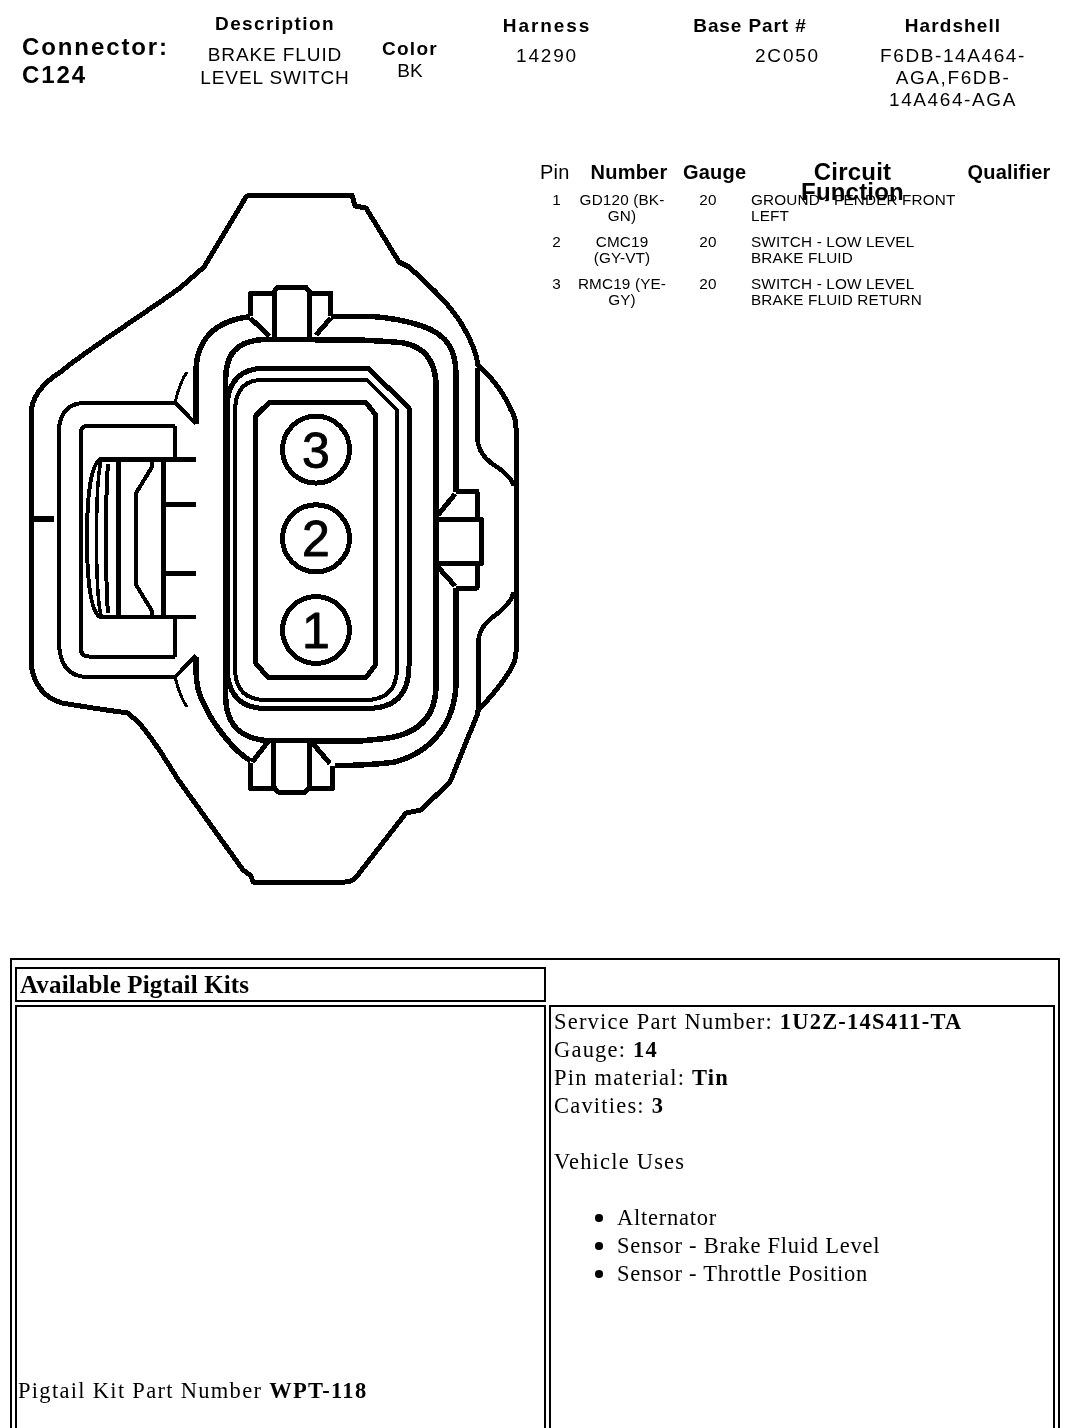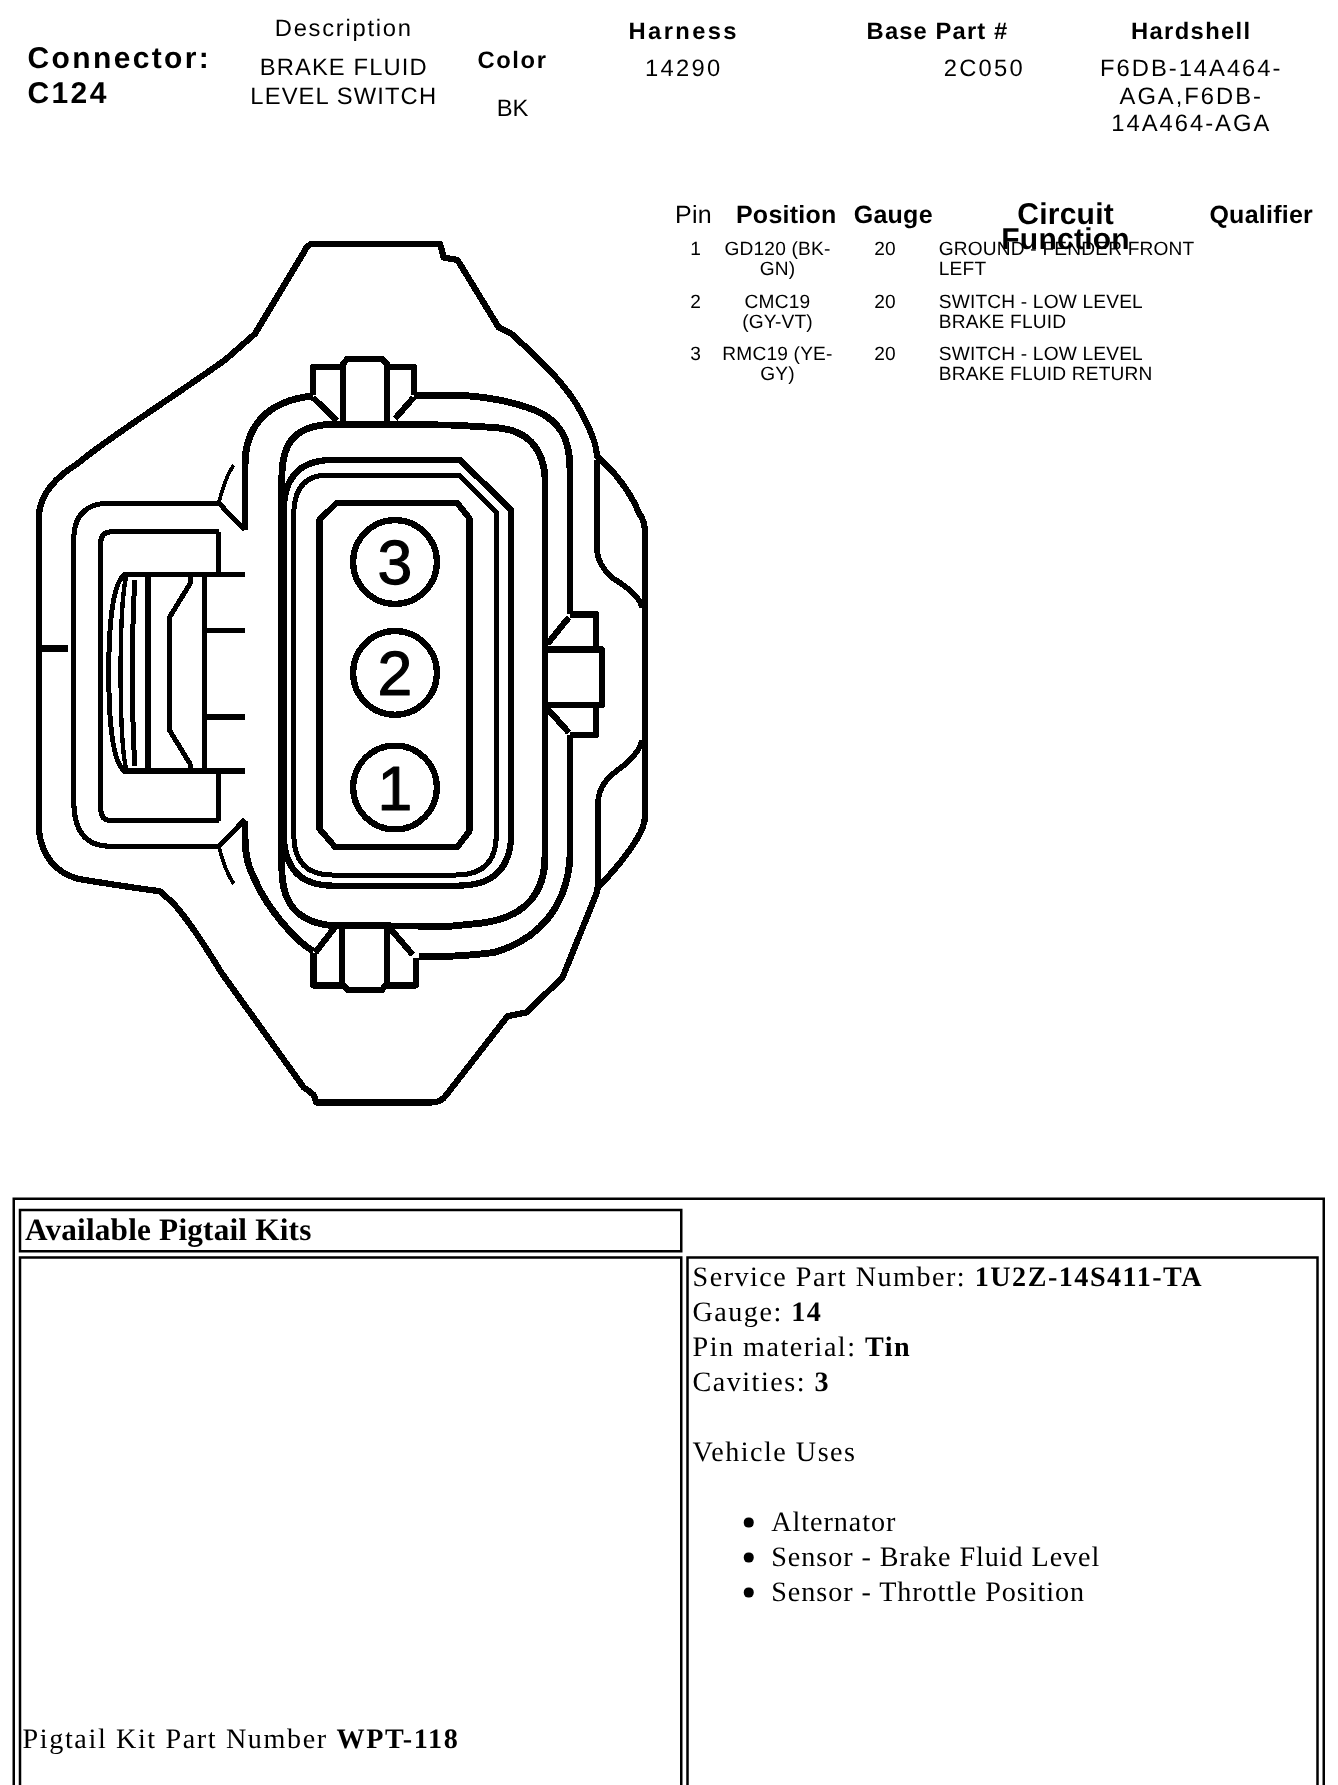--- a/index.html
+++ b/index.html
@@ -7,42 +7,42 @@
        font-family:"Liberation Sans",sans-serif;color:#000;}
   .abs{position:absolute;}
   .ctr{text-align:center;}
   .serif{font-family:"Liberation Serif",serif;}
 </style>
 </head>
 <body>
 
 <div class="abs" style="left:22px;top:33.3px;font-size:24px;font-weight:bold;line-height:27.5px;letter-spacing:1.9px;">Connector:<br>C124</div>
 
-<div class="abs ctr" style="left:185px;top:14px;width:180px;font-size:19px;font-weight:normal;line-height:19px;letter-spacing:1.4px;">Description</div>
+<div class="abs ctr" style="left:185px;top:14px;width:180px;font-size:19px;font-weight:bold;line-height:19px;letter-spacing:1.4px;">Description</div>
 
 <div class="abs ctr" style="left:185px;top:43px;width:180px;font-size:19px;line-height:23px;letter-spacing:0.9px;">BRAKE FLUID<br>LEVEL SWITCH</div>
 
 <div class="abs ctr" style="left:360px;top:39.2px;width:100px;font-size:19px;font-weight:bold;line-height:19px;letter-spacing:1.3px;text-align:center;">Color</div>
 
-<div class="abs ctr" style="left:360px;top:76px;width:100px;font-size:19px;line-height:23px;">BK</div>
+<div class="abs ctr" style="left:360px;top:59px;width:100px;font-size:19px;line-height:23px;">BK</div>
 
 <div class="abs ctr" style="left:487px;top:15.7px;width:120px;font-size:19px;font-weight:bold;line-height:19px;letter-spacing:1.9px;">Harness</div>
 
 <div class="abs ctr" style="left:487px;top:44.2px;width:120px;font-size:19px;line-height:23px;letter-spacing:1.8px;">14290</div>
 
 <div class="abs ctr" style="left:680px;top:15.7px;width:140px;font-size:19px;font-weight:bold;line-height:19px;letter-spacing:0.9px;">Base Part #</div>
 
 <div class="abs ctr" style="left:680px;top:44.2px;width:140px;font-size:19px;line-height:23px;letter-spacing:1.8px;text-align:right;">2C050</div>
 
 <div class="abs ctr" style="left:873px;top:15.7px;width:160px;font-size:19px;font-weight:bold;line-height:19px;letter-spacing:1.1px;">Hardshell</div>
 
 <div class="abs ctr" style="left:873px;top:44.7px;width:160px;font-size:19px;line-height:22px;letter-spacing:1.6px;">F6DB-14A464-<br>AGA,F6DB-<br>14A464-AGA</div>
 
 <div class="abs" style="left:540px;top:162.4px;font-size:20px;line-height:20px;font-weight:normal;letter-spacing:0.2px;">Pin</div>
-<div class="abs ctr" style="left:579px;top:162.4px;width:100px;font-size:20px;line-height:20px;font-weight:bold;letter-spacing:0.2px;">Position</div>
+<div class="abs ctr" style="left:579px;top:162.4px;width:100px;font-size:20px;line-height:20px;font-weight:bold;letter-spacing:0.2px;">Number</div>
 <div class="abs ctr" style="left:683px;top:162.4px;width:60px;font-size:20px;line-height:20px;font-weight:bold;letter-spacing:0.2px;">Gauge</div>
 <div class="abs ctr" style="left:765px;top:162.4px;width:175px;font-size:24px;line-height:20px;font-weight:bold;letter-spacing:0.2px;">Circuit Function</div>
 <div class="abs ctr" style="left:964px;top:162.4px;width:90px;font-size:20px;line-height:20px;font-weight:bold;letter-spacing:0.2px;">Qualifier</div>
 
 <div class="abs ctr" style="left:540px;top:192.4px;width:33px;font-size:15.3px;line-height:16px;letter-spacing:0.15px;">1</div>
 <div class="abs ctr" style="left:577px;top:192.4px;width:90px;font-size:15.3px;line-height:16px;letter-spacing:0.15px;">GD120 (BK-<br>GN)</div>
 <div class="abs ctr" style="left:682px;top:192.4px;width:52px;font-size:15.3px;line-height:16px;letter-spacing:0.15px;">20</div>
 <div class="abs" style="left:751px;top:192.4px;width:215px;font-size:15.3px;line-height:16px;letter-spacing:0.15px;">GROUND - FENDER FRONT<br>LEFT</div>
 
 <div class="abs ctr" style="left:540px;top:234.4px;width:33px;font-size:15.3px;line-height:16px;letter-spacing:0.15px;">2</div>

